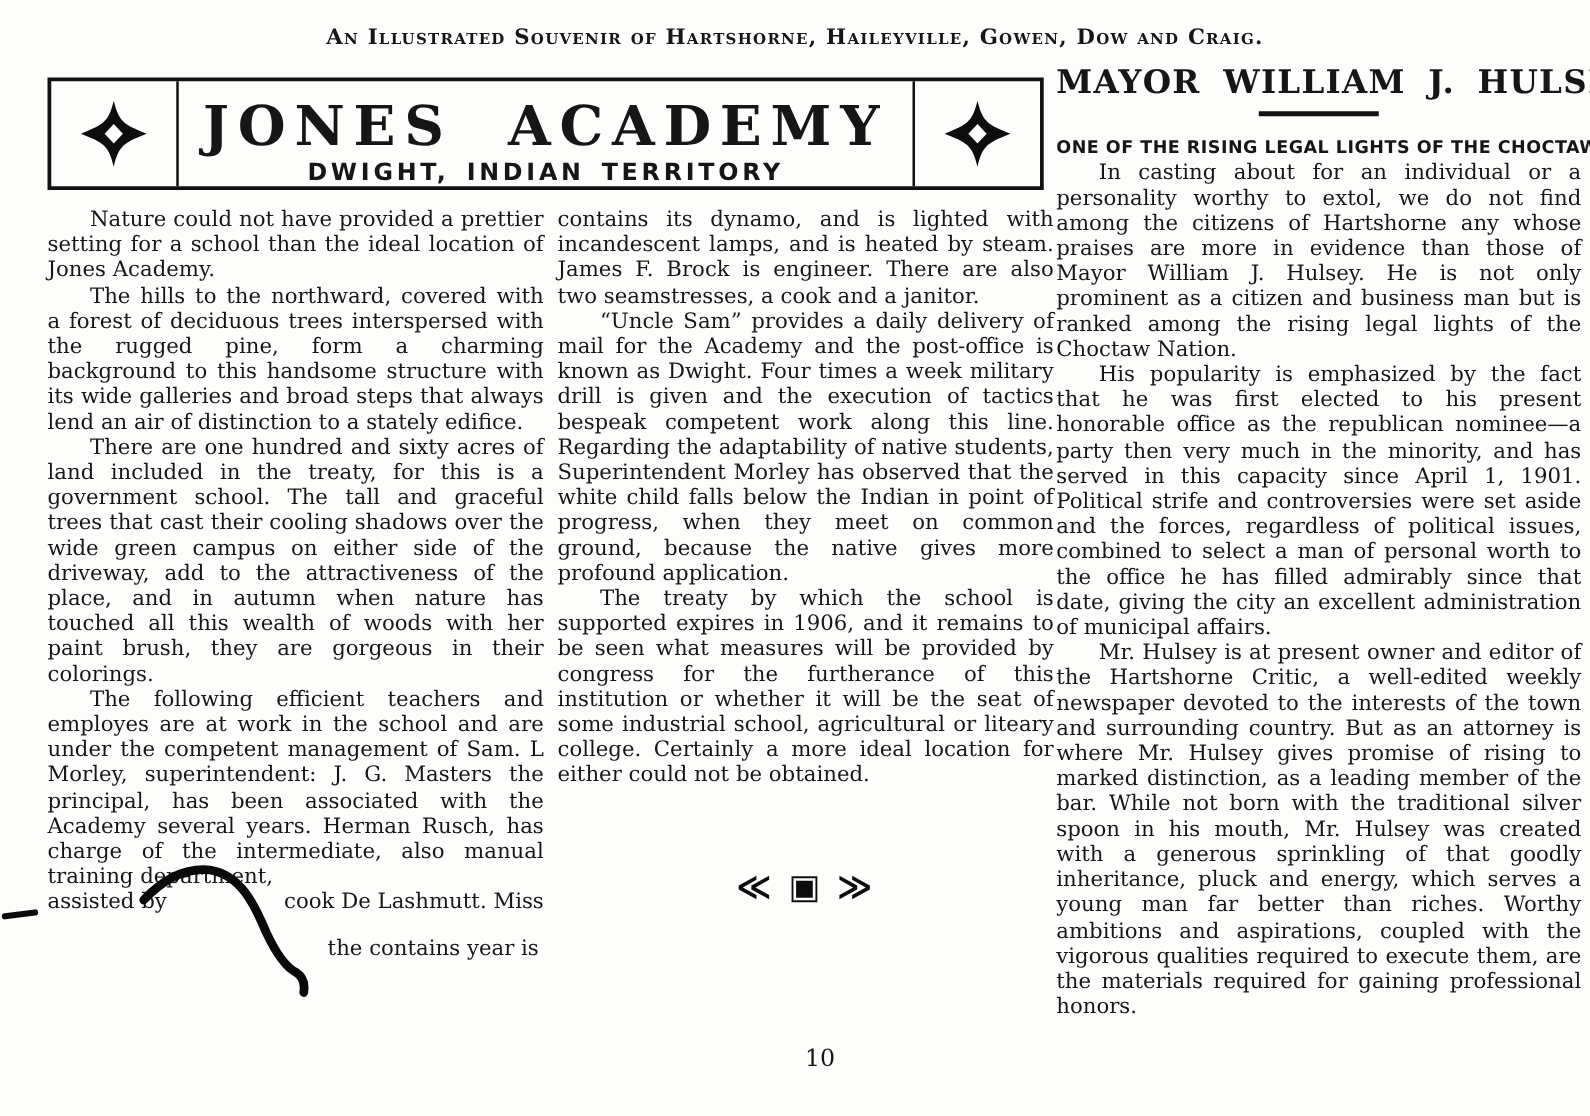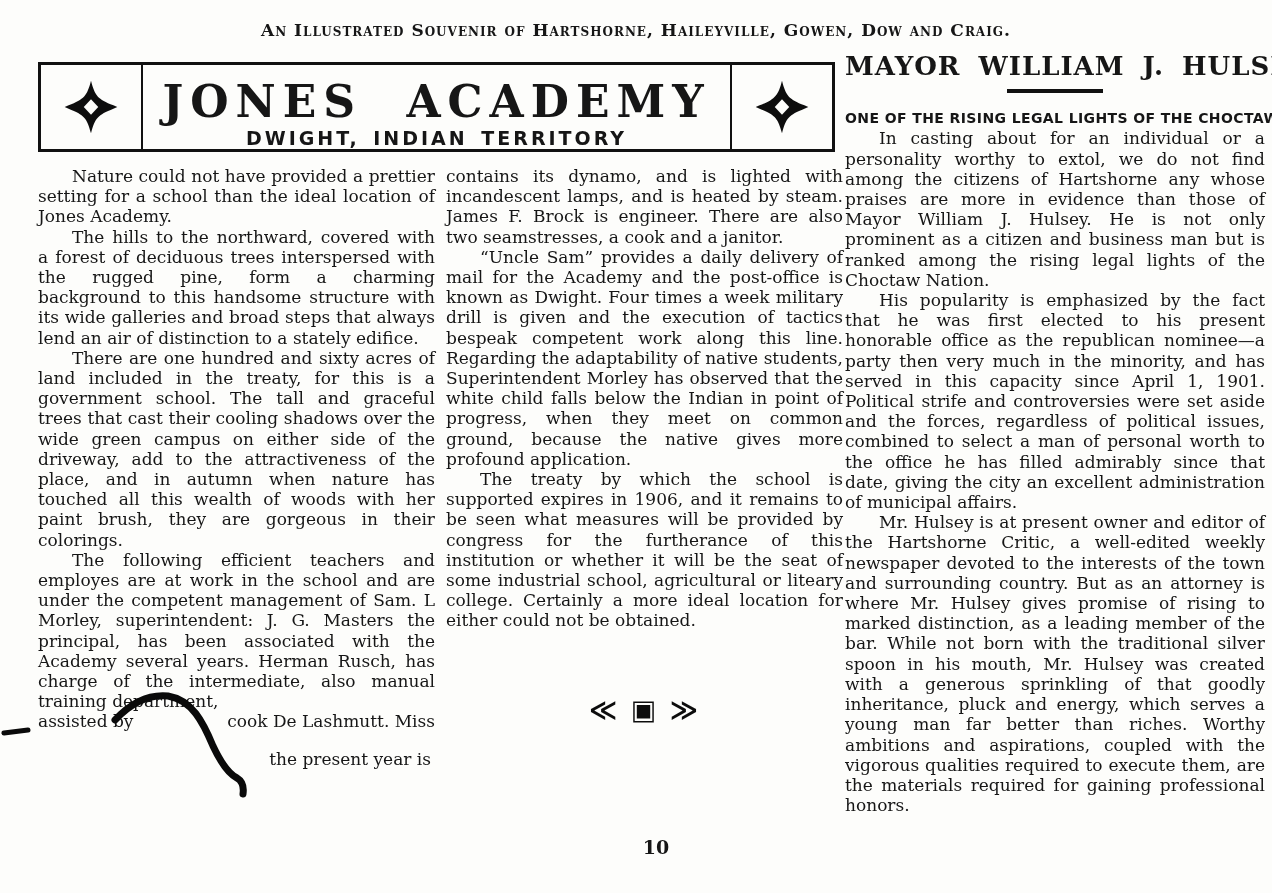--- a/index.html
+++ b/index.html
@@ -54,21 +54,21 @@
   }
   
   .divider-ornament{
     position:absolute;left:446px;top:694px;width:397px;text-align:center;
     font-family:"DejaVu Sans","Liberation Sans",sans-serif;
     font-size:27px;font-weight:bold;letter-spacing:2px;color:#0c0c0c;
   }
   .tear-svg{position:absolute;left:0;top:678px;pointer-events:none;}
   .page-number{
     position:absolute;left:40px;top:836px;width:1232px;text-align:center;
-    font-size:19px;font-weight:bold;
+    font-size:19px;font-weight:normal;
   }
 </style>
 </head>
 <body>
 
 <div class="running-head">An Illustrated Souvenir of Hartshorne, Haileyville, Gowen, Dow and Craig.</div>
 
 <div class="masthead">
   <div class="mast-cell left">
     <svg width="56" height="56" viewBox="0 0 100 100">
@@ -91,21 +91,21 @@
 <div class="col col-left">
   <p>Nature could not have provided a prettier setting for a school than the ideal location of Jones Academy.</p>
   <p>The hills to the northward, covered with a forest of deciduous trees interspersed with the rugged pine, form a charming background to this handsome structure with its wide galleries and broad steps that always lend an air of distinction to a stately edifice.</p>
   <p>There are one hundred and sixty acres of land included in the treaty, for this is a government school.  The tall and graceful trees that cast their cooling shadows over the wide green campus on either side of the driveway, add to the attractiveness of the place, and in autumn when nature has touched all this wealth of woods with her paint brush, they are gorgeous in their colorings.</p>
   <p>The following efficient teachers and employes are at work in the school and are under the competent management of Sam. L Morley, superintendent: J. G. Masters the principal, has been associated with the Academy several years.  Herman Rusch, has charge of the intermediate, also manual training department,</p>
   <div class="frag-line">
     <span class="fl">assisted by</span>
     <span class="fr">cook De Lashmutt.  Miss</span>
   </div>
   <div class="frag-gap"></div>
-  <div class="frag-right">the present year is</div>
+  <div class="frag-right">the contains year is</div>
 </div>
 
 <svg class="tear-svg" width="450" height="125" viewBox="0 0 450 125">
   <path d="M115,42 C130,26 148,16 168,18 C192,22 203,44 213,68 C221,85 229,96 237,100 C242,103 244,109 243,116" stroke="#0a0a0a" stroke-width="7" fill="none" stroke-linecap="round"></path>
   <path d="M4,55 L28,52" stroke="#0a0a0a" stroke-width="5" stroke-linecap="round"></path>
 </svg>
 
 <div class="col col-mid">
   <p class="no-indent">contains its dynamo, and is lighted with incandescent lamps, and is heated by steam.  James F. Brock is engineer.  There are also two seamstresses, a cook and a janitor.</p>
   <p>“Uncle Sam” provides a daily delivery of mail for the Academy and the post-office is known as Dwight.  Four times a week military drill is given and the execution of tactics bespeak competent work along this line.  Regarding the adaptability of native students, Superintendent Morley has observed that the white child falls below the Indian in point of progress, when they meet on common ground, because the native gives more profound application.</p>

